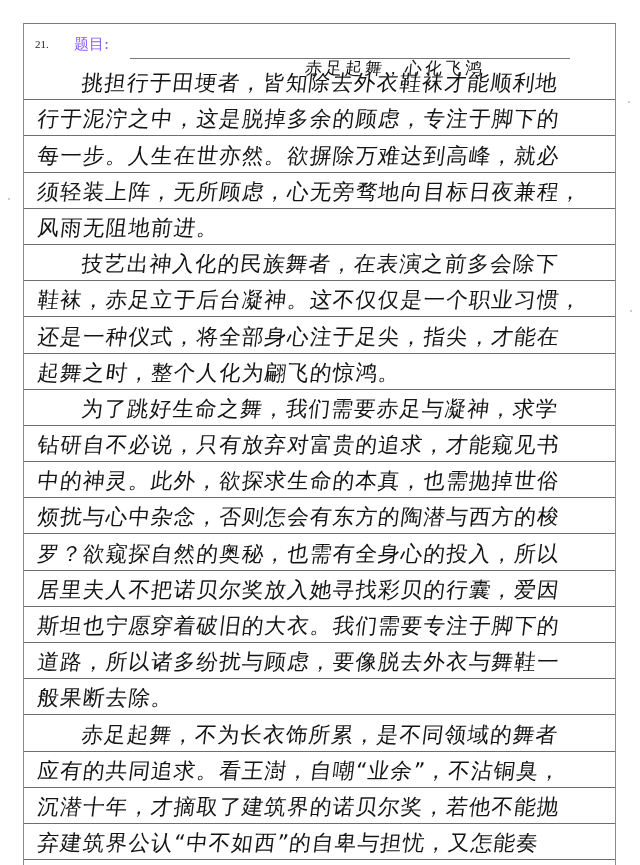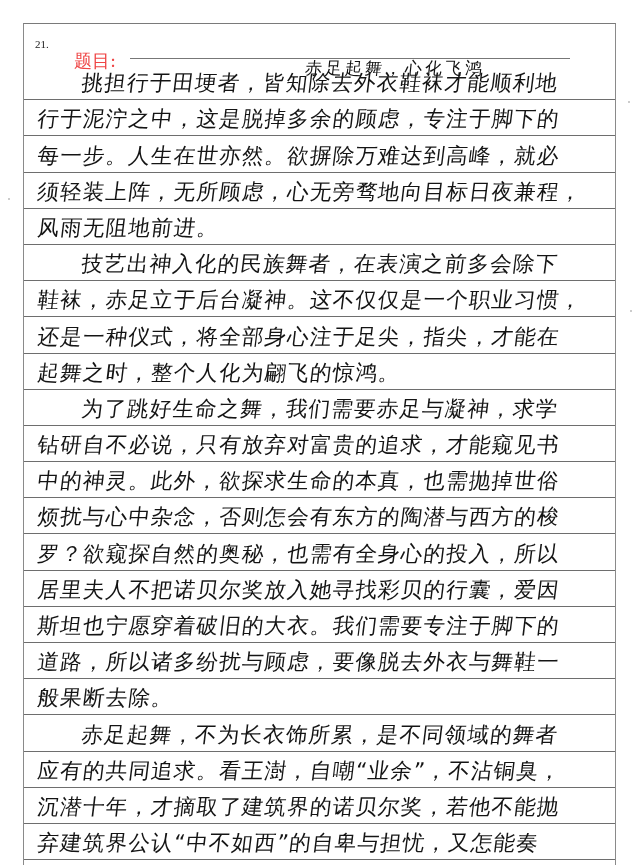--- a/index.html
+++ b/index.html
@@ -36,24 +36,24 @@
       position: absolute;
       left: 0;
       top: 4px;
       font-family: "Liberation Serif", serif;
       font-size: 11px;
       color: #222;
     }
     .q-label {
       position: absolute;
       left: 39px;
-      top: 15px;
+      top: 1px;
       font-family: "DejaVu Serif", serif;
-      font-size: 18px;
-      color: #ef4444;
+      font-size: 15px;
+      color: #8b5cf6;
     }
     .title-line {
       position: absolute;
       left: 95px;
       top: 24px;
       width: 440px;
       border-bottom: 1px solid #777;
     }
     .title-text {
       position: absolute;

